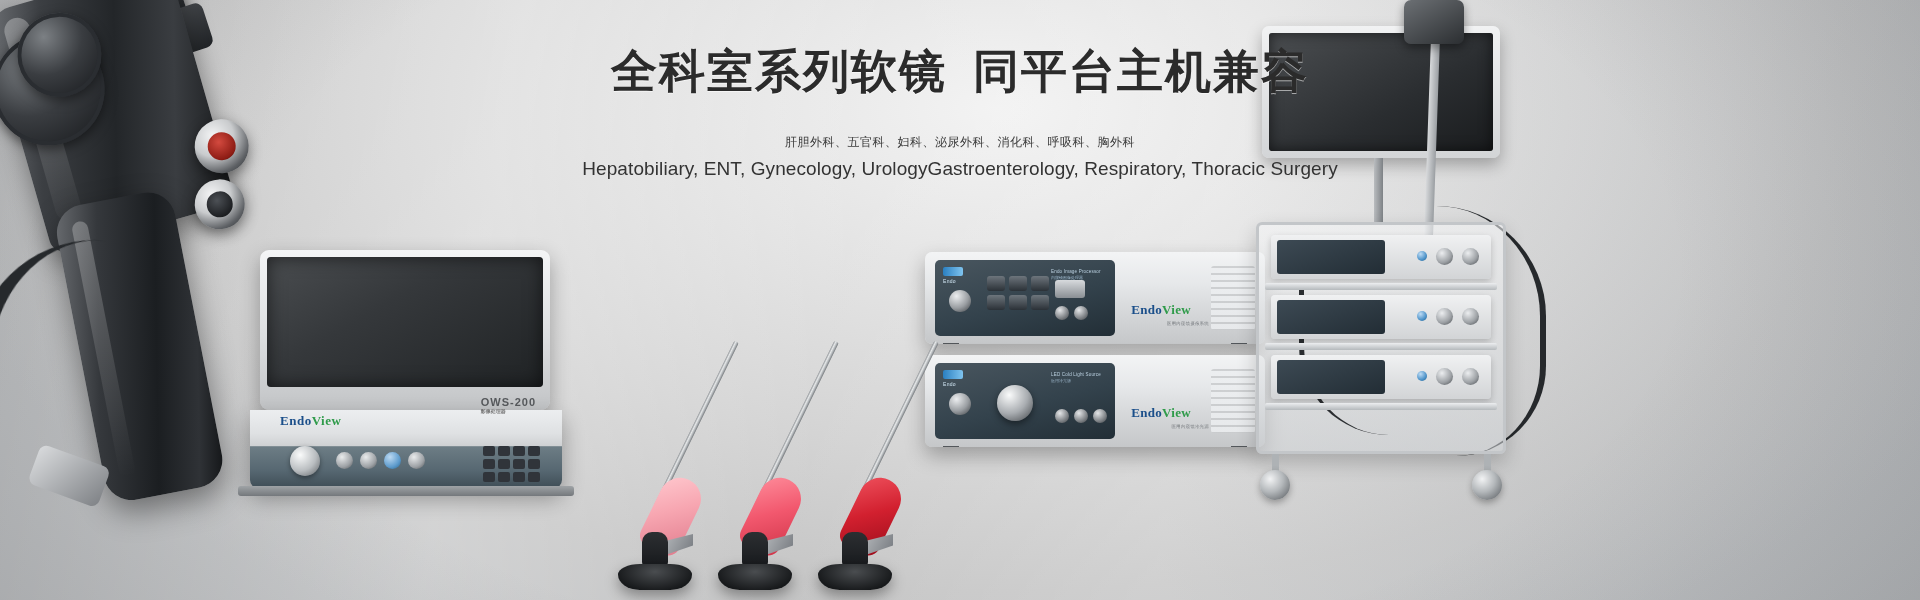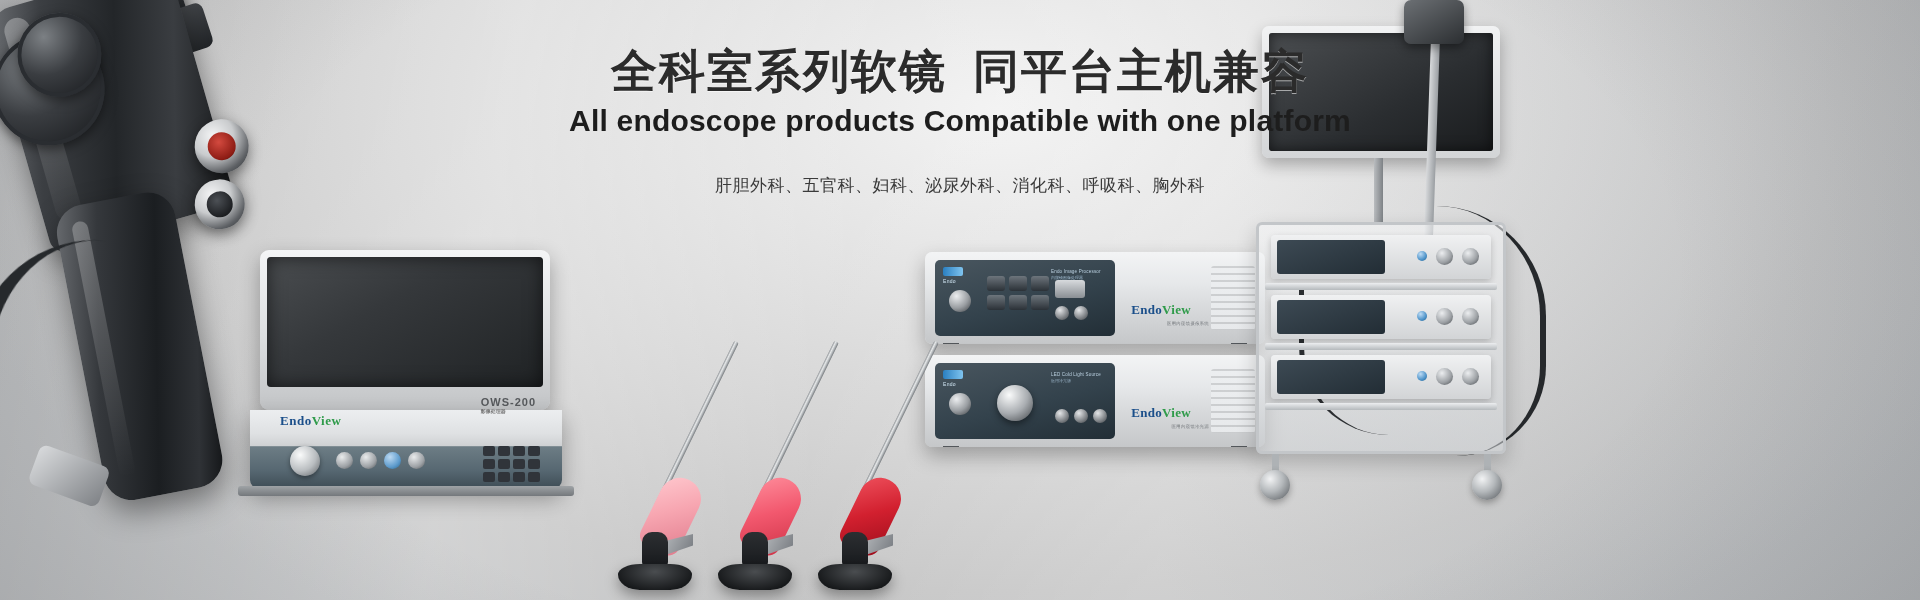--- a/index.html
+++ b/index.html
@@ -31,21 +31,21 @@
   .headline {
     font-size:46px; font-weight:700; color:#2b2b2b; letter-spacing:2px;
     line-height:1.12; white-space:nowrap;
     text-shadow:0 1px 0 rgba(255,255,255,.55);
   }
   .headline .gap { display:inline-block; width:26px; }
   .subhead {
     margin-top:6px; font-size:30px; font-weight:700; color:#1d1d1d;
     letter-spacing:.2px; white-space:nowrap;
   }
-  .dept-cn { margin-top:36px; font-size:17px; color:#3a3a3a; letter-spacing:.5px; white-space:nowrap; }
+  .dept-cn { margin-top:36px; font-size:12px; color:#3a3a3a; letter-spacing:.5px; white-space:nowrap; }
   .dept-en { margin-top:7px; font-size:19px; color:#333; letter-spacing:.1px; white-space:nowrap; }
 
   
   .prod { position:absolute; z-index:20; }
 
   
   #endoscope { left:-20px; top:-18px; width:330px; height:520px; transform:rotate(-2deg); }
   #endoscope .body {
     position:absolute; left:40px; top:0; width:190px; height:250px; border-radius:26px 26px 14px 14px;
     background:linear-gradient(105deg,#6f7276 0%,#3c3f43 22%,#232629 52%,#3a3d41 76%,#17191b 100%);
@@ -464,17 +464,17 @@
     <div class="wheel r"></div>
   </div>
 
   <div class="sheen"></div>
   <div class="vign"></div>
 
   <div class="text-block">
     <div class="headline">
       <span>全科室系列软镜</span><span class="gap"></span><span>同平台主机兼容</span>
     </div>
-    <div class="subhead">All endoscope products Compatible with one platform</div>
     <div class="dept-cn">肝胆外科、五官科、妇科、泌尿外科、消化科、呼吸科、胸外科</div>
+    <div class="dept-en">Hepatobiliary, ENT, Gynecology, UrologyGastroenterology, Respiratory, Thoracic Surgery</div>
   </div>
 
 </div>
 
 </body></html>

